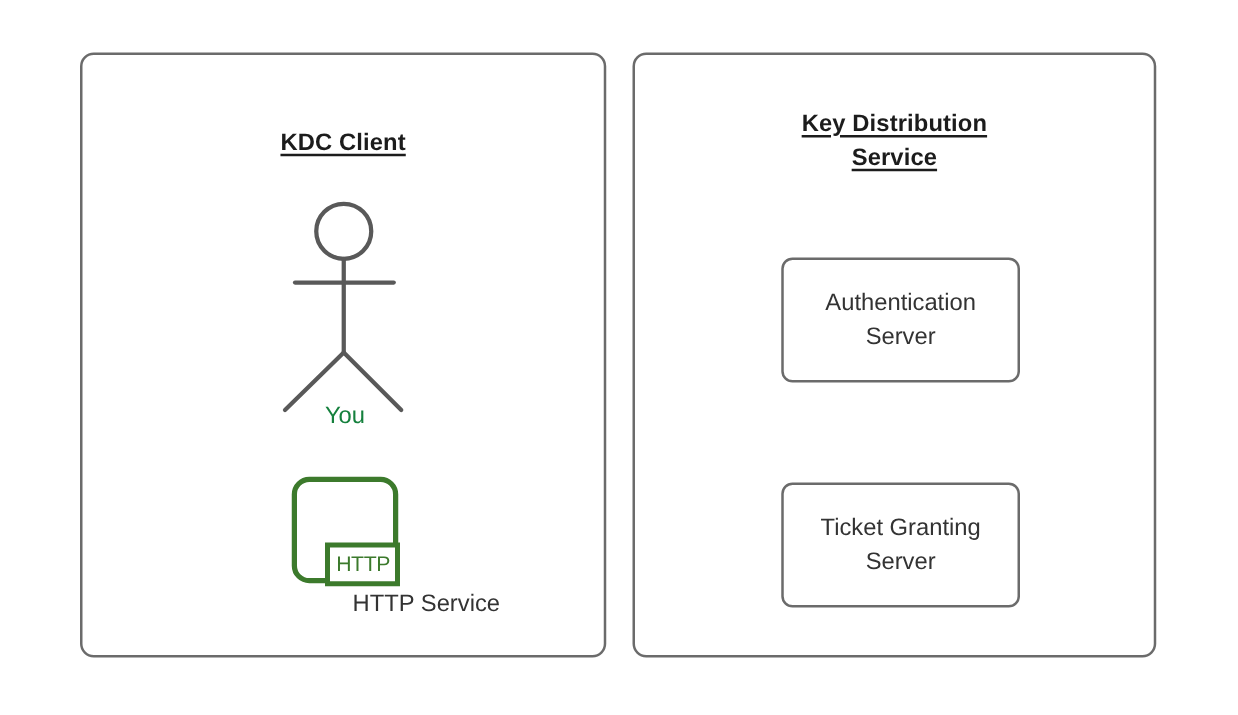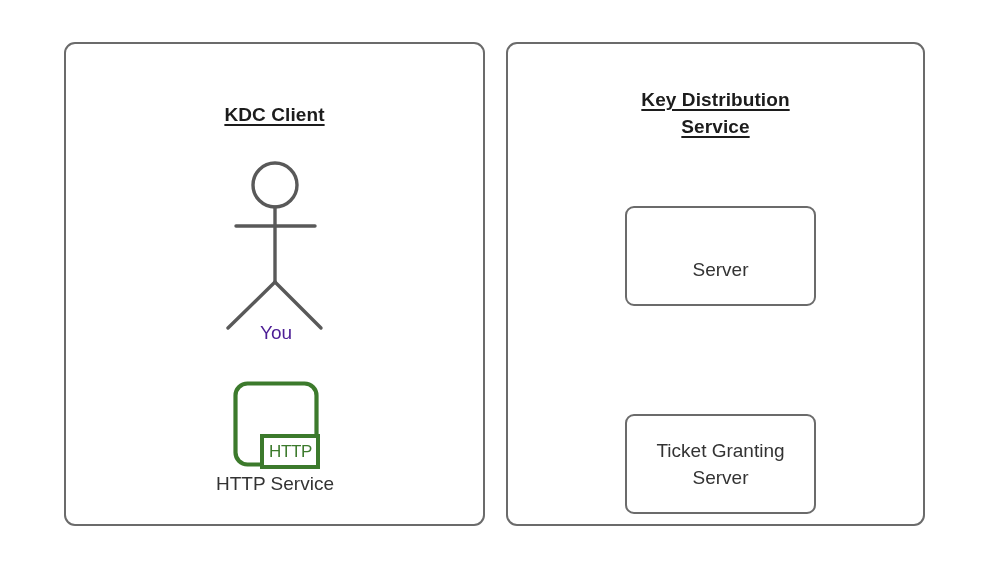--- a/index.html
+++ b/index.html
@@ -81,21 +81,21 @@
   #actor-you svg {
     display: block;
   }
   .actor-label {
     position: absolute;
     left: 186px;
     top: 322px;
     width: 180px;
     text-align: center;
     font-size: 19px;
-    color: #4c1d95;
+    color: #15803d;
   }
 
   
   #http-service-icon {
     position: absolute;
     left: 230px;
     top: 378px;
     width: 92px;
     height: 92px;
   }
@@ -110,21 +110,21 @@
     text-align: center;
     font-size: 17px;
     color: #3c7a2c;
     letter-spacing: -0.3px;
   }
   #http-service-label {
     position: absolute;
     left: 150px;
     top: 473px;
     width: 250px;
-    text-align: center;
+    text-align: right;
     font-size: 19px;
     color: #333333;
   }
 
   
   .server-box {
     position: absolute;
     box-sizing: border-box;
     left: 625px;
     width: 191px;
@@ -134,21 +134,21 @@
     border-radius: 9px;
     display: flex;
     align-items: center;
     justify-content: center;
     text-align: center;
     font-size: 19px;
     line-height: 27px;
     color: #333333;
   }
   #box-auth-server { top: 206px; }
-  #box-tgs { top: 386px; margin-top: 28px; }
+  #box-tgs { top: 386px; }
   .server-box-label {
     padding: 0 10px;
   }
 </style>
 </head>
 <body>
 
 <div class="canvas">
 
   <div class="panel" id="panel-client"></div>
@@ -189,21 +189,21 @@
 
   <div class="panel" id="panel-kdc"></div>
 
   <div class="panel-title" id="title-kdc" style="left:506px; width:419px;">
     <span class="tline">Key Distribution</span><br>
     <span class="tline">Service</span>
   </div>
 
   <div class="server-box" id="box-auth-server">
     <div class="server-box-label">
-      <br>
+      <span>Authentication</span><br>
       <span>Server</span>
     </div>
   </div>
 
   <div class="server-box" id="box-tgs">
     <div class="server-box-label">
       <span>Ticket Granting</span><br>
       <span>Server</span>
     </div>
   </div>

